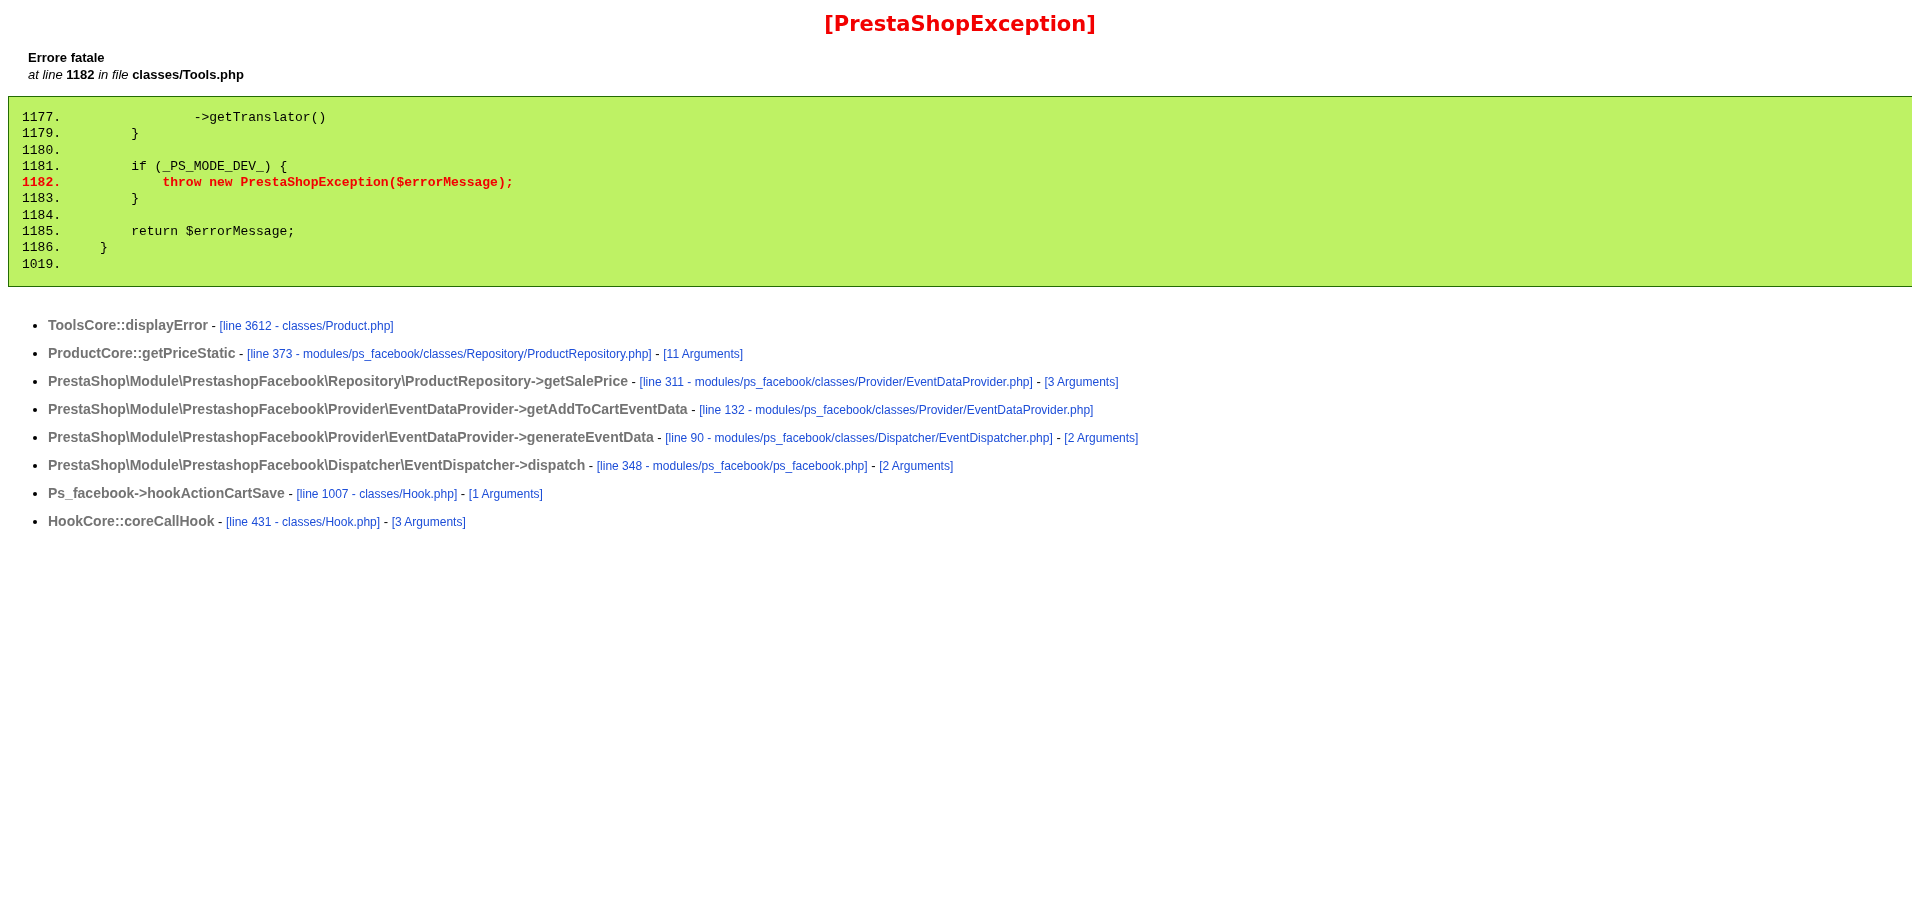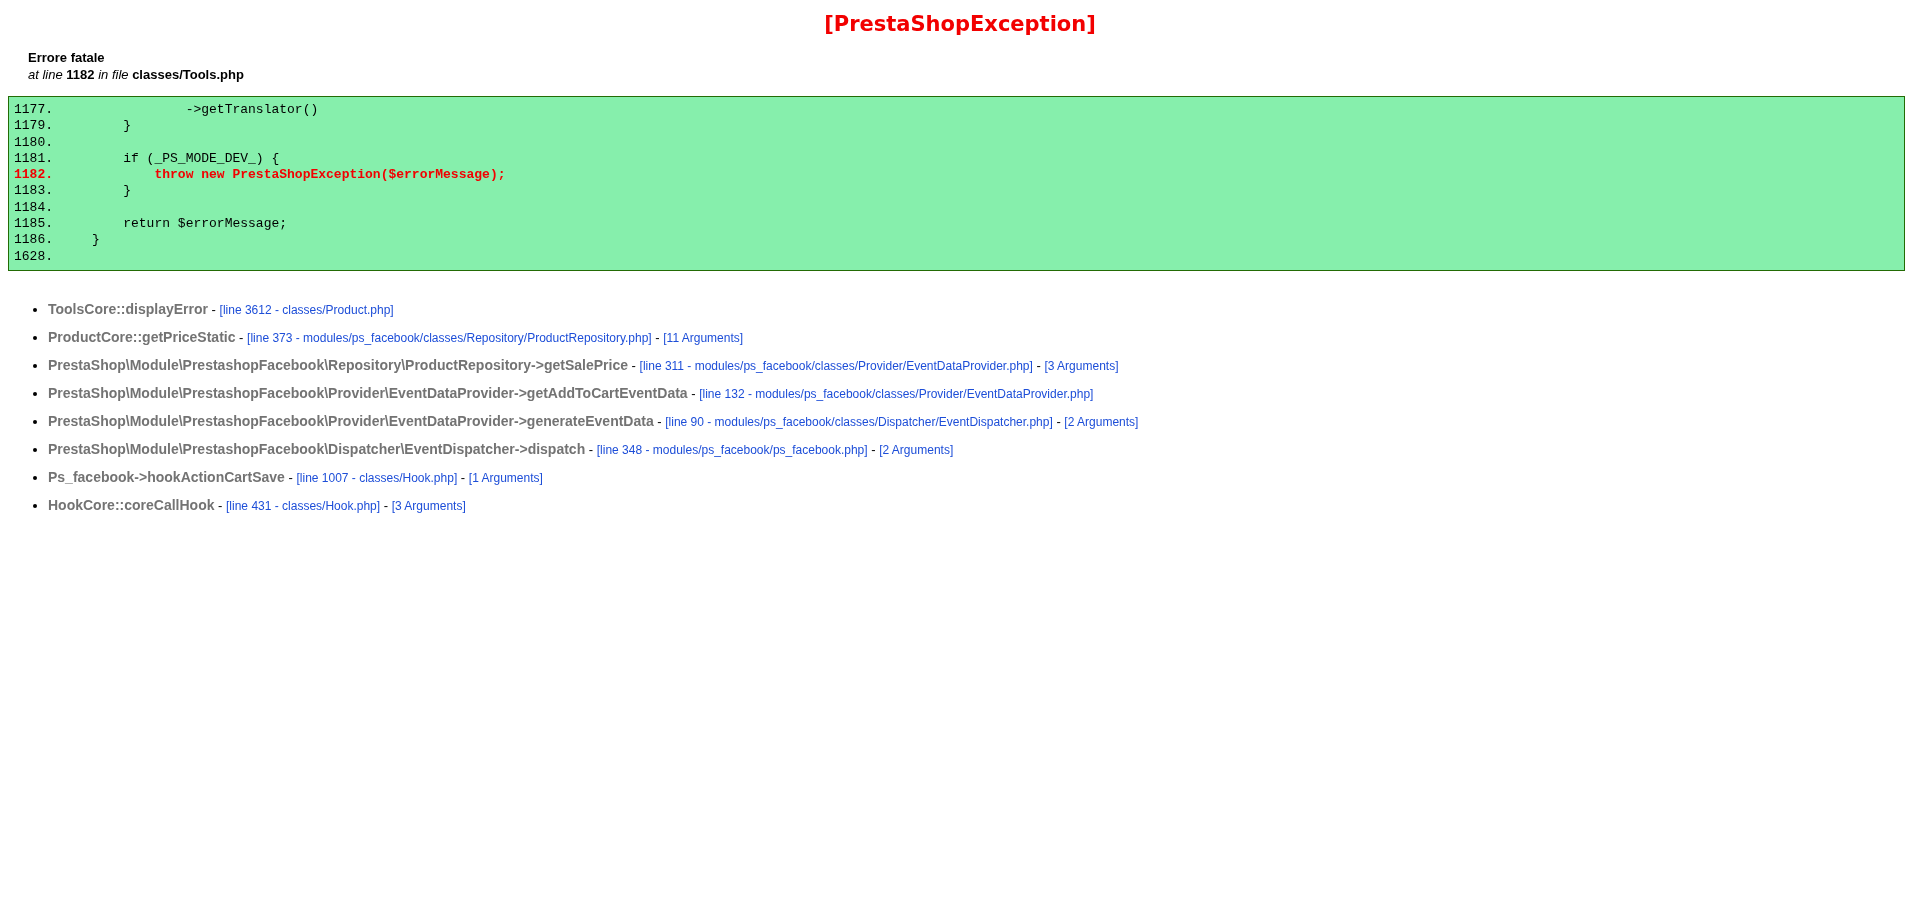--- a/index.html
+++ b/index.html
@@ -22,22 +22,22 @@
     text-align: center;
   }
   #psException p.error-location {
     padding-left: 20px;
     margin: 12px 0 13px 0;
     font-size: 13px;
     line-height: 17px;
   }
   #psException pre {
     border: 1px solid #236B04;
-    background-color: #86efac;
-    padding: 5px;
+    background-color: #bef264;
+    padding: 13px;
     font-family: "Liberation Mono", "DejaVu Sans Mono", monospace;
     font-size: 13px;
     line-height: 16.3px;
     width: 99%;
     overflow-x: auto;
     margin: 0 0 30px 0;
     color: #000000;
   }
   #psException pre .code-line {
     white-space: pre;
@@ -81,21 +81,21 @@
 
   <pre id="code-block"><span class="code-line">1177.                 -&gt;getTranslator()
 </span><span class="code-line">1179.         }
 </span><span class="code-line">1180. 
 </span><span class="code-line">1181.         if (_PS_MODE_DEV_) {
 </span><span class="code-line selected">1182.             throw new PrestaShopException($errorMessage);
 </span><span class="code-line">1183.         }
 </span><span class="code-line">1184. 
 </span><span class="code-line">1185.         return $errorMessage;
 </span><span class="code-line">1186.     }
-</span><span class="code-line">1628. 
+</span><span class="code-line">1019. 
 </span></pre>
 
   <ul id="trace-list">
       <li><b>ToolsCore::displayError</b><span class="sep file-sep"> - </span><a class="file-link">[line 3612 - classes/Product.php]</a></li>
       <li><b>ProductCore::getPriceStatic</b><span class="sep file-sep"> - </span><a class="file-link">[line 373 - modules/ps_facebook/classes/Repository/ProductRepository.php]</a><span class="sep args-sep"> - </span><a class="args-link">[11 Arguments]</a></li>
       <li><b>PrestaShop\Module\PrestashopFacebook\Repository\ProductRepository-&gt;getSalePrice</b><span class="sep file-sep"> - </span><a class="file-link">[line 311 - modules/ps_facebook/classes/Provider/EventDataProvider.php]</a><span class="sep args-sep"> - </span><a class="args-link">[3 Arguments]</a></li>
       <li><b>PrestaShop\Module\PrestashopFacebook\Provider\EventDataProvider-&gt;getAddToCartEventData</b><span class="sep file-sep"> - </span><a class="file-link">[line 132 - modules/ps_facebook/classes/Provider/EventDataProvider.php]</a></li>
       <li><b>PrestaShop\Module\PrestashopFacebook\Provider\EventDataProvider-&gt;generateEventData</b><span class="sep file-sep"> - </span><a class="file-link">[line 90 - modules/ps_facebook/classes/Dispatcher/EventDispatcher.php]</a><span class="sep args-sep"> - </span><a class="args-link">[2 Arguments]</a></li>
       <li><b>PrestaShop\Module\PrestashopFacebook\Dispatcher\EventDispatcher-&gt;dispatch</b><span class="sep file-sep"> - </span><a class="file-link">[line 348 - modules/ps_facebook/ps_facebook.php]</a><span class="sep args-sep"> - </span><a class="args-link">[2 Arguments]</a></li>
       <li><b>Ps_facebook-&gt;hookActionCartSave</b><span class="sep file-sep"> - </span><a class="file-link">[line 1007 - classes/Hook.php]</a><span class="sep args-sep"> - </span><a class="args-link">[1 Arguments]</a></li>

